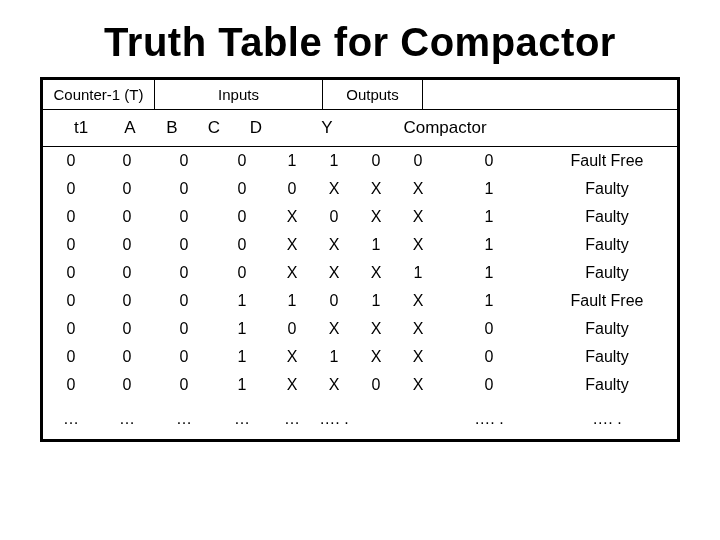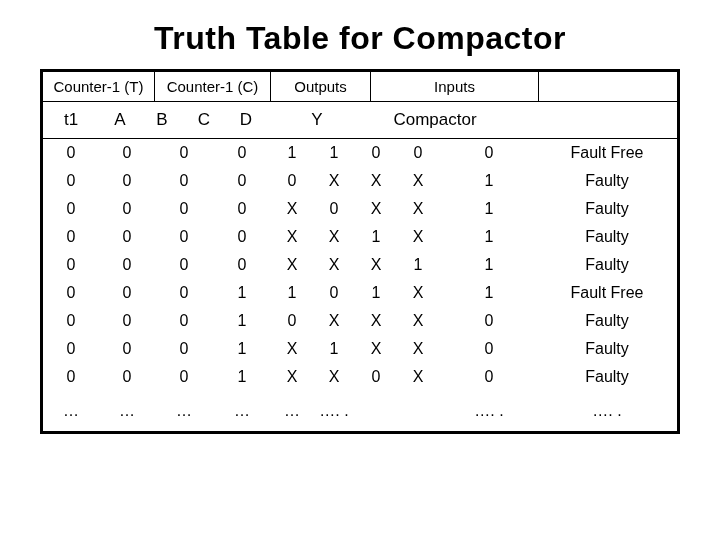--- a/index.html
+++ b/index.html
@@ -5,21 +5,21 @@
   body {
     margin: 0;
     padding: 20px 40px;
     font-family: Arial, Helvetica, sans-serif;
     background: #fff;
     width: 720px;
     height: 540px;
     box-sizing: border-box;
   }
   h1 {
-    font-size: 32px;
+    font-size: 40px;
     font-weight: bold;
     margin: 0 0 12px 0;
     color: #000;
     text-align: center;
     letter-spacing: 0.5px;
   }
   .tbl {
     border: 3px solid #000;
     width: 100%;
     box-sizing: border-box;
@@ -33,20 +33,21 @@
     font-size: 15px;
     padding: 6px 0;
     color: #000;
     border-right: 1px solid #000;
     box-sizing: border-box;
   }
   .group-cell:last-child { border-right: none; }
   .sub-row {
     display: flex;
     border-bottom: 1px solid #000;
+    padding-left: 10px;
   }
   .sub-cell {
     text-align: center;
     font-size: 17px;
     padding: 8px 0;
     color: #000;
     box-sizing: border-box;
   }
   .data-row {
     display: flex;
@@ -77,23 +78,22 @@
 </style>
 </head>
 <body>
 
 <h1>Truth Table for Compactor</h1>
 
 <div class="tbl">
 
   <div class="group-row">
     <div class="group-cell w-ct">Counter-1 (T)</div>
-    <div class="group-cell w-cc">Counter-1 (C)</div>
+    <div class="group-cell w-in">Inputs</div>
     <div class="group-cell w-out">Outputs</div>
-    <div class="group-cell w-in">Inputs</div>
     <div class="group-cell w-blank"></div>
   </div>
 
   <div class="sub-row">
     <div class="sub-cell w-t1">t1</div>
     <div class="sub-cell w-a">A</div>
     <div class="sub-cell w-b">B</div>
     <div class="sub-cell w-c">C</div>
     <div class="sub-cell w-d">D</div>
     <div class="sub-cell w-y">Y</div>

